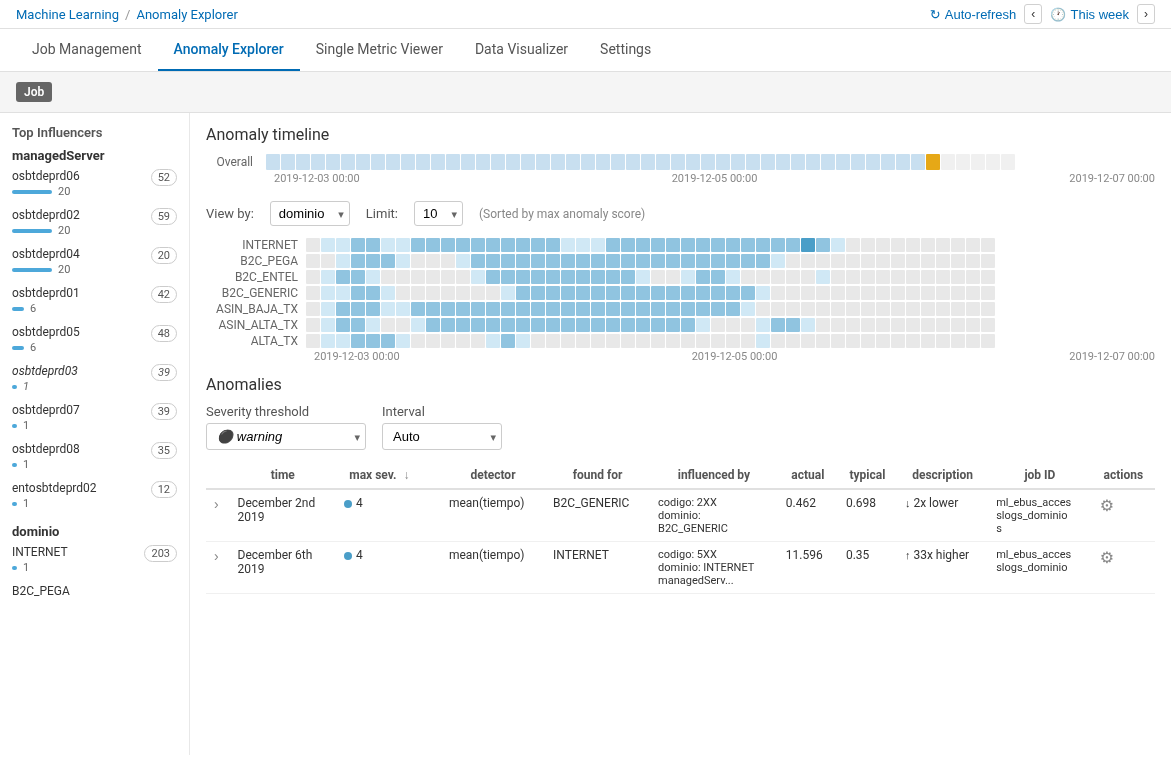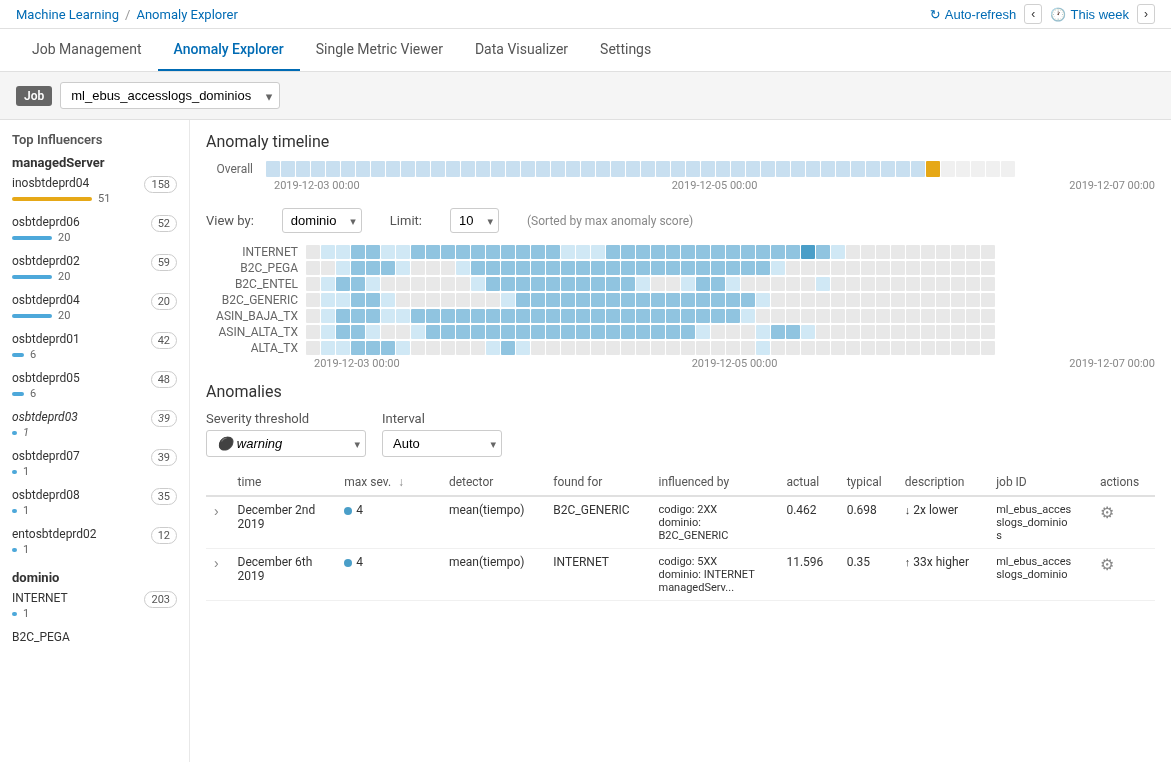--- a/index.html
+++ b/index.html
@@ -83,21 +83,21 @@
     .timeline-row { display: flex; align-items: center; margin-bottom: 2px; }
     .timeline-label { width: 60px; font-size: 12px; color: #666; text-align: right; padding-right: 13px; flex-shrink: 0; }
     .timeline-cells { display: flex; gap: 1px; flex: 1; }
     .timeline-cell { height: 16px; width: 14px; background: #c8dff0; border-radius: 1px; flex-shrink: 0; }
     .timeline-cell.orange { background: #E6A817; }
     .timeline-cell.empty { background: #f0f0f0; }
 
     .timeline-dates { display: flex; justify-content: space-between; font-size: 11px; color: #888; margin-left: 68px; margin-top: 2px; margin-bottom: 10px; }
 
     
-    .view-controls { display: flex; align-items: center; gap: 28px; margin-bottom: 12px; flex-wrap: wrap; }
+    .view-controls { display: flex; align-items: center; gap: 16px; margin-bottom: 12px; flex-wrap: wrap; }
     .view-label { font-size: 13px; color: #555; }
     .view-select { padding: 4px 24px 4px 8px; border: 1px solid #ccc; border-radius: 3px; font-size: 13px; cursor: pointer; appearance: none; background: #fff; position: relative; }
     .select-wrap { position: relative; display: inline-block; }
     .select-wrap::after { content: '▾'; position: absolute; right: 6px; top: 50%; transform: translateY(-50%); pointer-events: none; color: #666; font-size: 11px; }
     .sort-note { font-size: 12px; color: #888; }
 
     
     .swimlane-container { margin-bottom: 12px; }
     .swimlane-row { display: flex; align-items: center; margin-bottom: 2px; }
     .swimlane-label { width: 100px; font-size: 12px; color: #666; text-align: right; padding-right: 8px; flex-shrink: 0; }
@@ -111,21 +111,21 @@
 
     
     .anomalies-title { font-size: 16px; font-weight: 400; color: #333; margin-bottom: 10px; }
     .filter-row { display: flex; align-items: center; gap: 16px; margin-bottom: 12px; }
     .filter-label { font-size: 13px; color: #555; }
     .filter-select { padding: 5px 28px 5px 10px; border: 1px solid #ccc; border-radius: 3px; font-size: 13px; cursor: pointer; appearance: none; background: #fff; min-width: 140px; }
     .filter-group { display: flex; flex-direction: column; gap: 4px; }
 
     
     .anomaly-table { width: 100%; border-collapse: collapse; font-size: 12px; }
-    .anomaly-table th { text-align: left; padding: 6px 8px; color: #555; font-weight: 400; border-bottom: 2px solid #e0e0e0; white-space: nowrap; cursor: pointer; }
+    .anomaly-table th { text-align: center; padding: 6px 8px; color: #555; font-weight: 700; border-bottom: 2px solid #e0e0e0; white-space: nowrap; cursor: pointer; }
     .anomaly-table td { padding: 6px 8px; border-bottom: 1px solid #f0f0f0; vertical-align: top; }
     .sort-icon { color: #888; margin-left: 4px; }
     .score-dot { display: inline-block; width: 8px; height: 8px; border-radius: 50%; background: #4a9ec8; margin-right: 4px; vertical-align: middle; }
     .expand-btn { background: none; border: none; cursor: pointer; color: #888; font-size: 14px; }
     .settings-icon-btn { background: none; border: none; cursor: pointer; color: #888; font-size: 16px; }
     .desc-arrow { font-size: 11px; }
   </style>
 </head>
 <body>
 
@@ -152,45 +152,28 @@
 <div class="nav-tabs">
   <a class="nav-tab">Job Management</a>
   <a class="nav-tab active">Anomaly Explorer</a>
   <a class="nav-tab">Single Metric Viewer</a>
   <a class="nav-tab">Data Visualizer</a>
   <a class="nav-tab">Settings</a>
 </div>
 
 <div class="job-bar">
   <span class="job-label">Job</span>
-  <div class="job-select-wrap">
-    <select class="job-select">
-      <option>ml_ebus_accesslogs_dominios</option>
-    </select>
-  </div>
 </div>
 
 <div class="main-layout">
 
   <div class="sidebar">
     <div class="sidebar-section-title">Top Influencers</div>
     <div class="influencer-name">managedServer</div>
 
-    <div class="influencer-item">
-      <div style="display:flex;justify-content:space-between;align-items:flex-start;">
-        <div>
-          <div class="influencer-item-name">inosbtdeprd04</div>
-          <div class="influencer-bar-row">
-            <div class="influencer-bar orange" style="width:80px;"></div>
-            <span class="influencer-score">51</span>
-          </div>
-        </div>
-        <span class="influencer-badge">158</span>
-      </div>
-    </div>
 
     <div class="influencer-item">
       <div style="display:flex;justify-content:space-between;align-items:flex-start;">
         <div>
           <div class="influencer-item-name">osbtdeprd06</div>
           <div class="influencer-bar-row">
             <div class="influencer-bar blue" style="width:40px;"></div>
             <span class="influencer-score">20</span>
           </div>
         </div>

